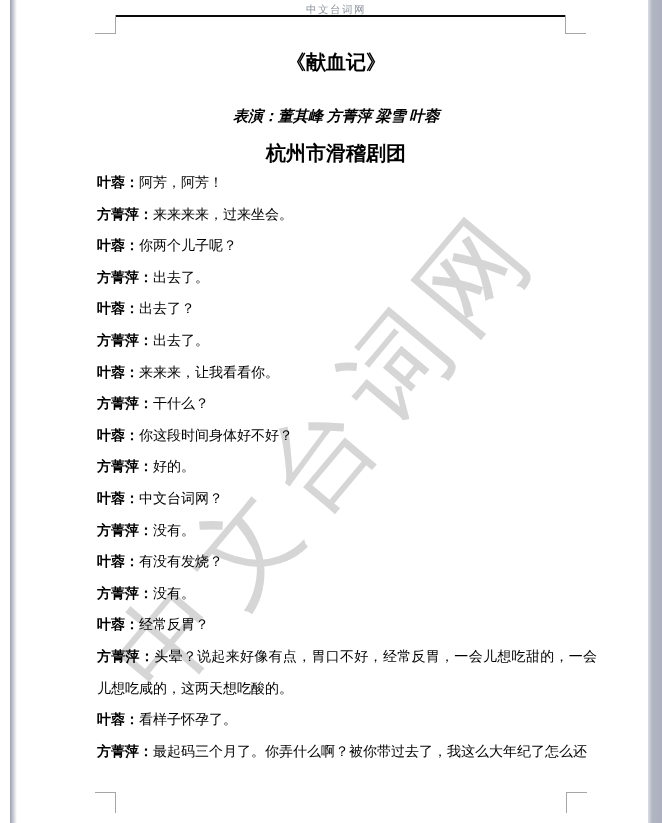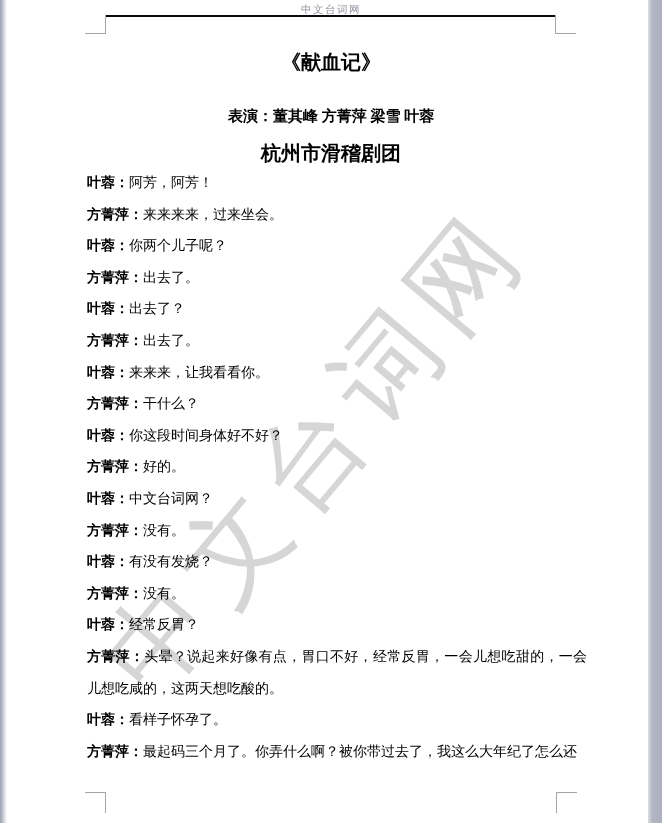--- a/index.html
+++ b/index.html
@@ -1,21 +1,21 @@
 <!DOCTYPE html>
 <html><head>
 <meta charset="utf-8">
 <style>
   html,body{margin:0;padding:0;}
   body{
     width:662px;height:823px;overflow:hidden;background:#ffffff;position:relative;
     font-family:"Liberation Serif", serif;
     -webkit-font-smoothing:antialiased;
   }
-  .page{position:absolute;inset:0;background:#ffffff;}
+  .page{position:absolute;inset:0;background:#ffffff;margin-left:10px;}
   
   .edge-left{position:absolute;left:0;top:0;width:7px;height:823px;
     background:linear-gradient(to right,#9aa0b0 0%,#c7cad4 45%,#ffffff 100%);}
   .edge-right{position:absolute;right:0;top:0;width:14px;height:823px;
     background:linear-gradient(to right,#dcdee4 0%,#b2b6c3 30%,#adb1bf 100%);}
   
   .hdr-text{position:absolute;top:3px;left:0;width:100%;text-align:center;
     font-size:10.5px;letter-spacing:1.5px;color:var(--muted);}
   .hdr-rule{position:absolute;top:15px;left:105px;width:451px;height:2px;background:var(--rule);}
   
@@ -25,21 +25,21 @@
   .crop-bl{left:85px;top:792px;height:20px;border-right:1px solid var(--crop);border-top:1px solid var(--crop);}
   .crop-br{left:556px;top:792px;height:20px;border-left:1px solid var(--crop);border-top:1px solid var(--crop);}
   
   .watermark{position:absolute;left:316px;top:453px;transform:translate(-50%,-50%) rotate(-50deg);
     font-family:"Liberation Sans", sans-serif;font-size:104px;letter-spacing:14px;white-space:nowrap;
     color:var(--wm);z-index:0;user-select:none;}
   
   .doc-title{position:absolute;top:49px;left:0;width:100%;text-align:center;z-index:2;
     font-size:20px;font-weight:bold;color:#000;}
   .cast-line{position:absolute;top:107px;left:0;width:100%;text-align:center;z-index:2;
-    font-size:15px;font-weight:bold;color:#000;}
+    font-size:15px;font-weight:bold;color:#000;font-style:italic;}
   .troupe-line{position:absolute;top:140px;left:0;width:100%;text-align:center;z-index:2;
     font-size:20px;font-weight:bold;color:#000;}
   .dialogue{position:absolute;top:167px;left:87px;width:500px;z-index:2;
     font-size:14px;color:#000;}
   .dialogue p{margin:0;line-height:31.6px;text-align:justify;}
   .dialogue .spk{font-weight:bold;}
   
   .ftr-text{position:absolute;top:793px;left:0;width:100%;text-align:center;
     font-size:10.5px;letter-spacing:1px;color:var(--muted);}
 </style>

